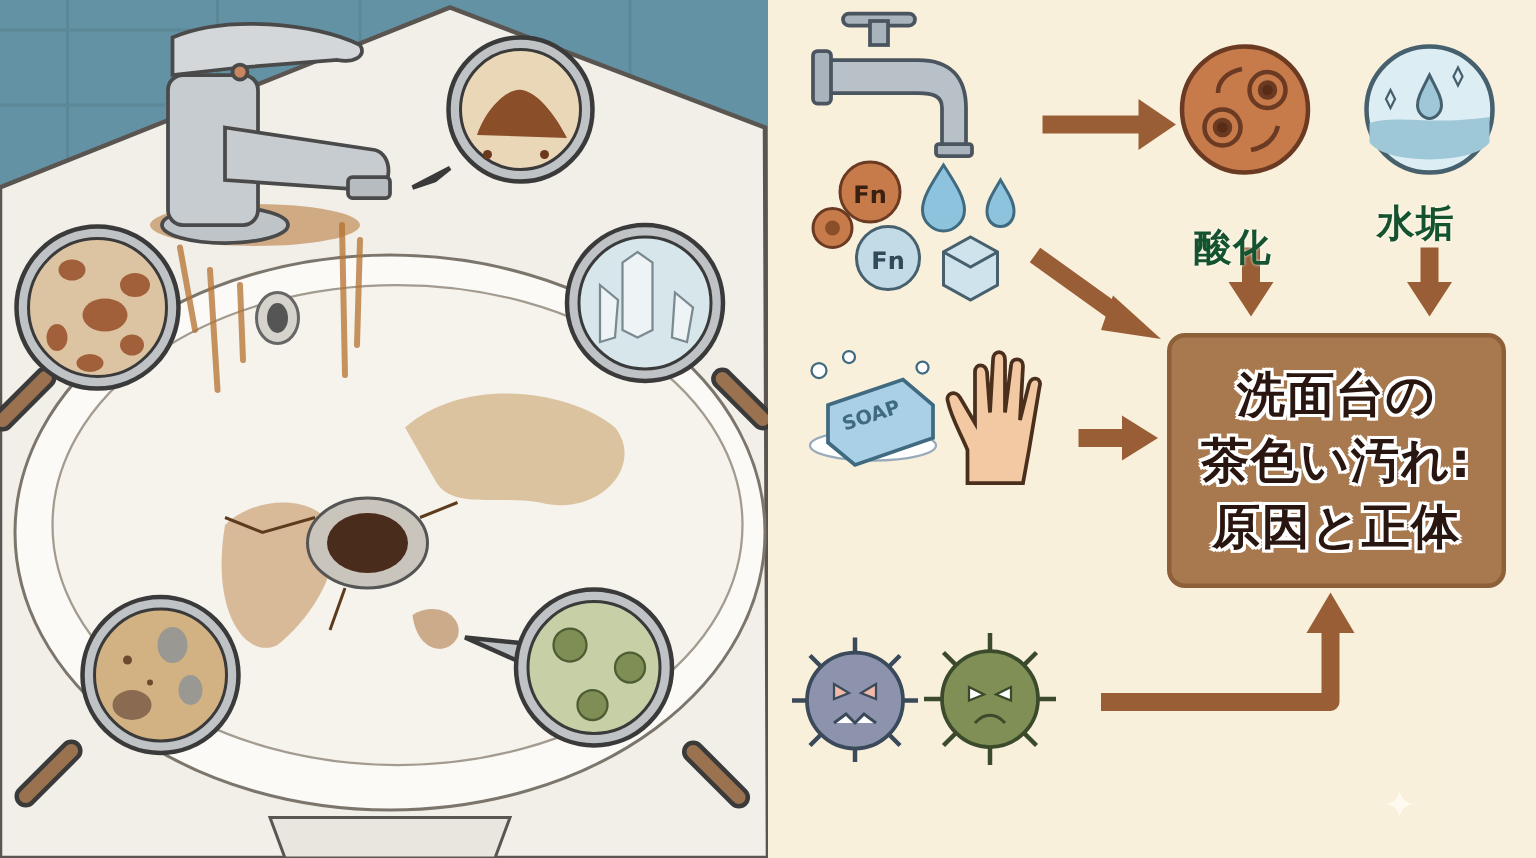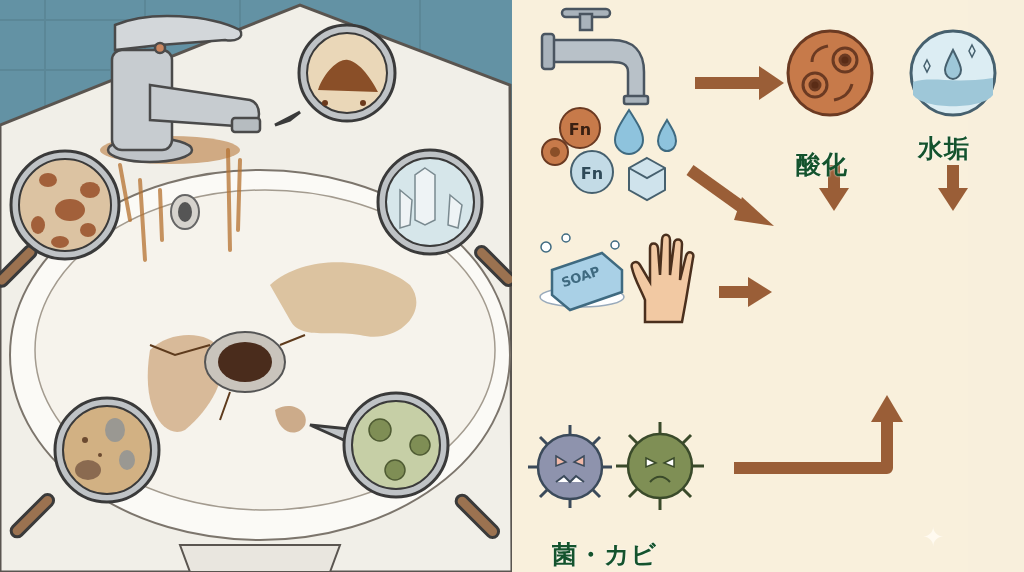--- a/index.html
+++ b/index.html
@@ -268,17 +268,21 @@
       </g>
       <circle cx="148" cy="466" r="32" fill="#7f8f55"></circle>
       <path d="M134 458 L144 463 L134 467 Z" fill="#fff" stroke-width="1.5"></path>
       <path d="M162 458 L152 463 L162 467 Z" fill="#fff" stroke-width="1.5"></path>
       <path d="M138 482 C144 475 152 475 158 482" fill="none" stroke-width="2"></path>
     </g>
   </svg>
 
   <div class="label" style="left:284px; top:130px;">酸化</div>
   <div class="label" style="left:406px; top:114px;">水垢</div>
-  <div class="label" style="left:40px; top:520px;">菌・カビ</div>
-
+
+  <div class="title-box">
+    <div class="title-line">洗面台の</div>
+    <div class="title-line">茶色い汚れ:</div>
+    <div class="title-line">原因と正体</div>
+  </div>
 
   <div class="sparkle">✦</div>
 </div>
 
 </body></html>

